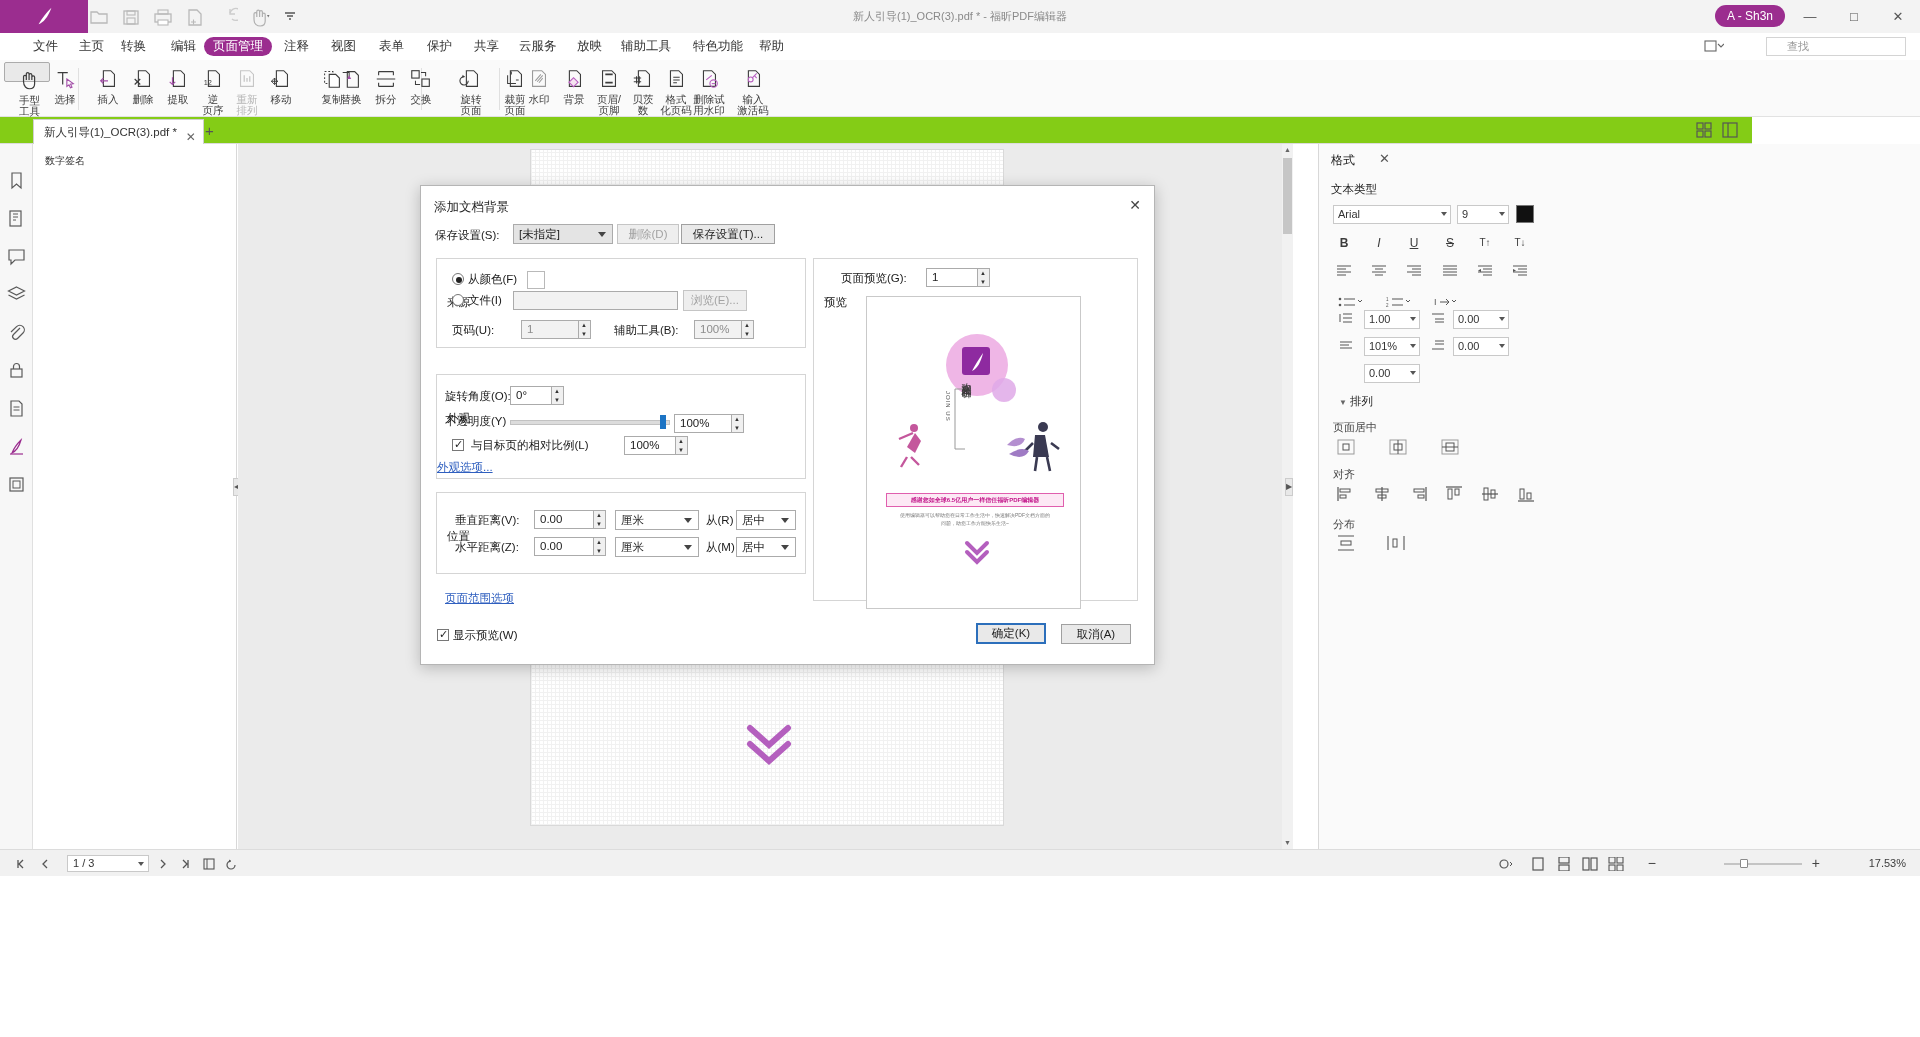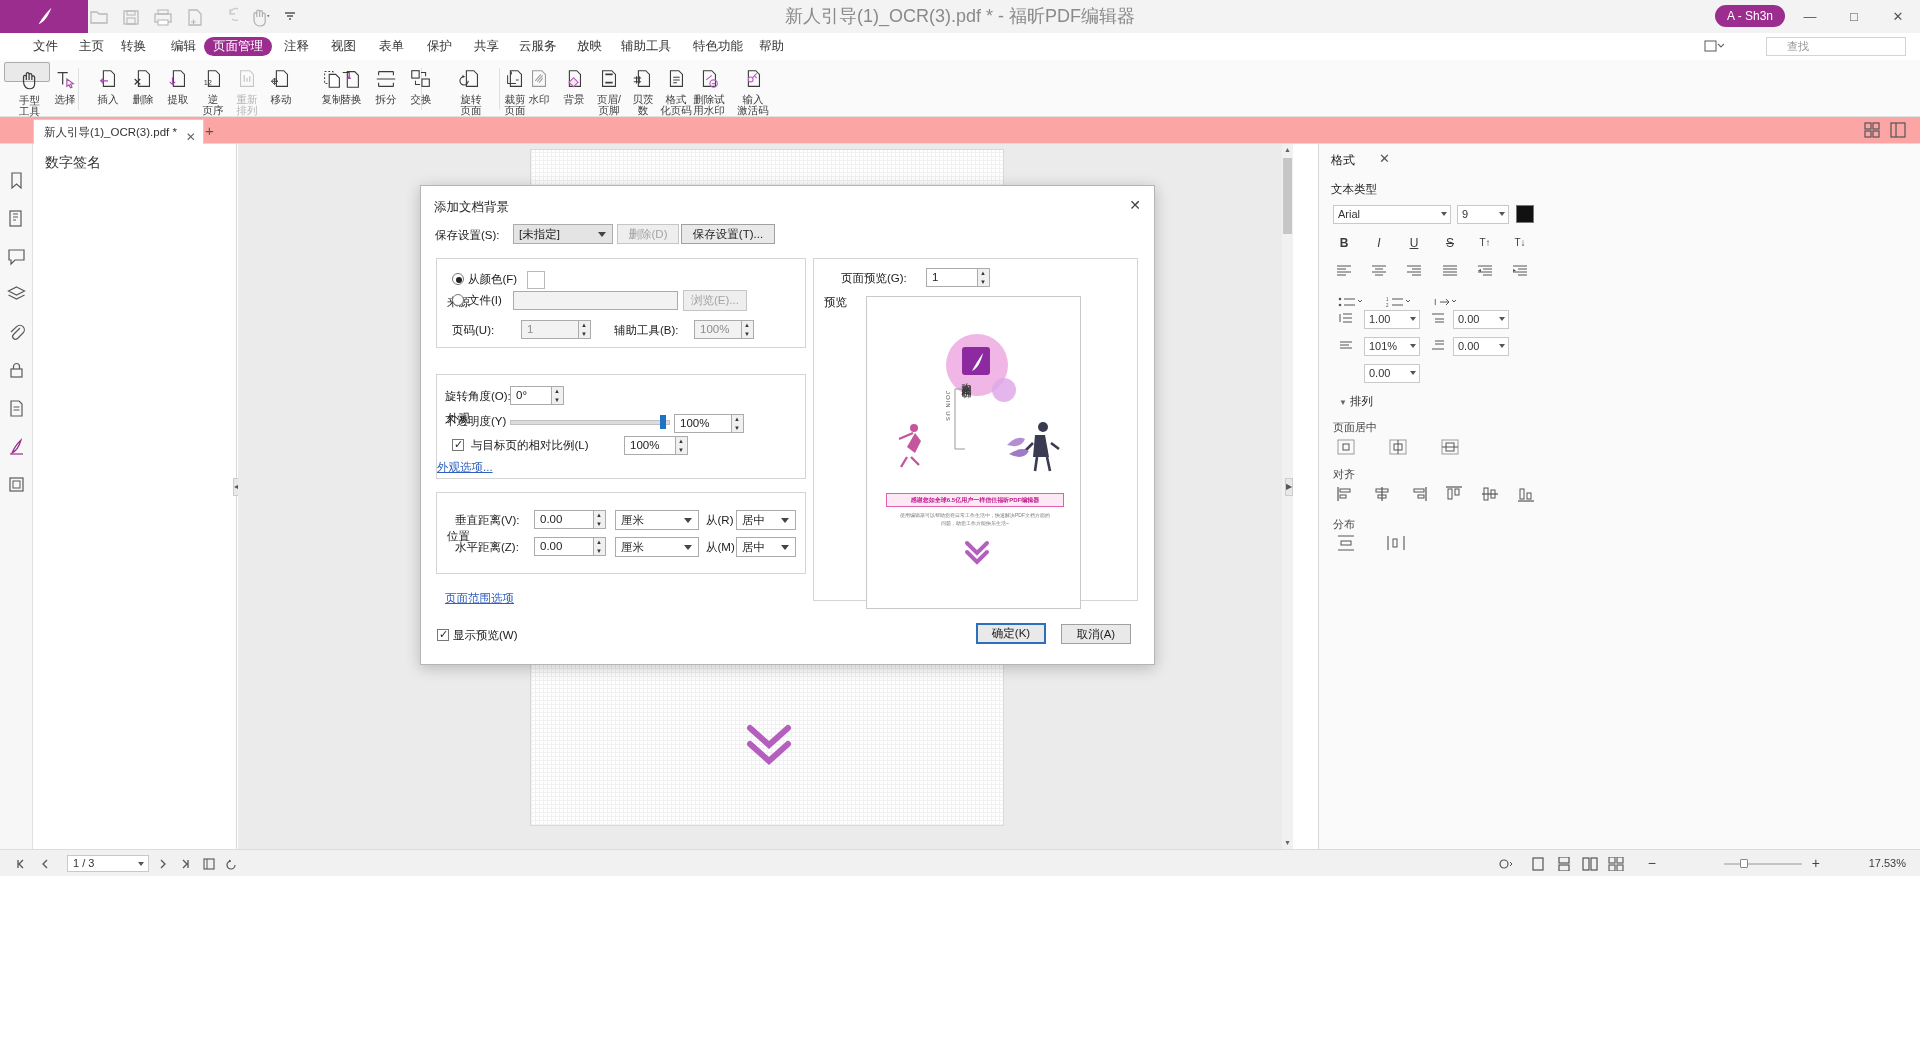--- a/index.html
+++ b/index.html
@@ -11,21 +11,21 @@
     overflow:hidden; position:relative;
   }
 
   
   .titlebar { position:absolute; left:0; top:0; width:1920px; height:33px; background:#f3f3f3; }
   .logo-box { position:absolute; left:0; top:0; width:88px; height:33px; background:#9b2d8f; }
   .logo-glyph { position:absolute; left:34px; top:5px; width:22px; height:22px; }
   .qa { position:absolute; top:6px; width:22px; height:22px; cursor:default; }
   .qa svg { display:block; }
   .win-title { position:absolute; left:0; top:0; width:1920px; height:33px; line-height:33px;
-               text-align:center; color:#8a8a8a; font-size:18px; }
+               text-align:center; color:#8a8a8a; font-size:11px; }
   .acct { position:absolute; right:135px; top:5px; height:22px; padding:0 12px; line-height:22px;
           background:#9b2d8f; color:#fff; border-radius:11px; font-size:12px; }
   .wbtn { position:absolute; top:0; width:44px; height:33px; text-align:center; line-height:33px;
           color:#555; font-size:13px; }
   .wbtn.min { right:88px; } .wbtn.max { right:44px; } .wbtn.close { right:0; }
 
   
   .menubar { position:absolute; left:0; top:33px; width:1920px; height:27px; background:#fff; }
   .menuitem { position:absolute; top:0; height:27px; line-height:27px; font-size:12.5px; color:#333;
               padding:0 9px; white-space:nowrap; }
@@ -40,37 +40,37 @@
             border-bottom:1px solid #e2e2e2; }
   .rb { position:absolute; top:2px; width:46px; height:53px; text-align:center; }
   .rb.sel { background:#e9e9e9; border-radius:2px; }
   .rb .ic { height:30px; display:flex; align-items:center; justify-content:center; margin-top:2px; }
   .rb .lb { font-size:10.5px; color:#3c3c3c; line-height:10.5px; white-space:nowrap; }
   .rb .lb2 { font-size:10.5px; color:#3c3c3c; line-height:11px; }
   .rb.dis .lb, .rb.dis .lb2 { color:#b5b5b5; }
   .rsep { position:absolute; top:8px; width:1px; height:42px; background:#e0e0e0; }
 
   
-  .tabstrip { position:absolute; left:0; top:117px; width:1920px; height:27px; background:#fca5a5;
+  .tabstrip { position:absolute; left:0; top:117px; width:1752px; height:27px; background:#84cc16;
               border-bottom:1px solid #dcdcdc; }
   .doctab { position:absolute; left:33px; top:2px; height:25px; background:#fff; border:1px solid #d0d0d0;
             border-bottom:none; padding:0 26px 0 10px; line-height:24px; font-size:11.5px; color:#333; }
   .doctab .x { position:absolute; right:7px; top:5px; font-size:12px; color:#666; }
   .tabplus { position:absolute; left:205px; top:5px; font-size:15px; color:#555; }
   .tsright { position:absolute; top:5px; }
 
   
   .lbar { position:absolute; left:0; top:144px; width:33px; height:705px; background:#f7f7f7;
           border-right:1px solid #e0e0e0; }
   .lbar .li { position:absolute; left:6px; width:21px; height:21px; }
 
   
   .lpanel { position:absolute; left:33px; top:144px; width:204px; height:705px; background:#fff;
             border-right:1px solid #d8d8d8; }
-  .lpanel .hd { position:absolute; left:12px; top:10px; font-size:14px; color:#333;text-align:center; }
+  .lpanel .hd { position:absolute; left:12px; top:10px; font-size:10px; color:#333;text-align:center; }
   .lcollapse { position:absolute; left:233px; top:478px; width:8px; height:18px; background:#e8e8e8;
                border:1px solid #ccc; font-size:8px; line-height:16px; text-align:center; color:#555; }
 
   
   .docarea { position:absolute; left:238px; top:144px; width:1055px; height:705px; background:#ebebeb; }
   .page { position:absolute; left:292px; top:5px; width:474px; height:677px; background:#fff;
           border:1px solid #d9d9d9; overflow:hidden; }
   .page-grid { position:absolute; inset:0;
      background-image:repeating-linear-gradient(0deg,#f1f1f1 0 1px,transparent 1px 4px),
                       repeating-linear-gradient(90deg,#f1f1f1 0 1px,transparent 1px 4px); }

